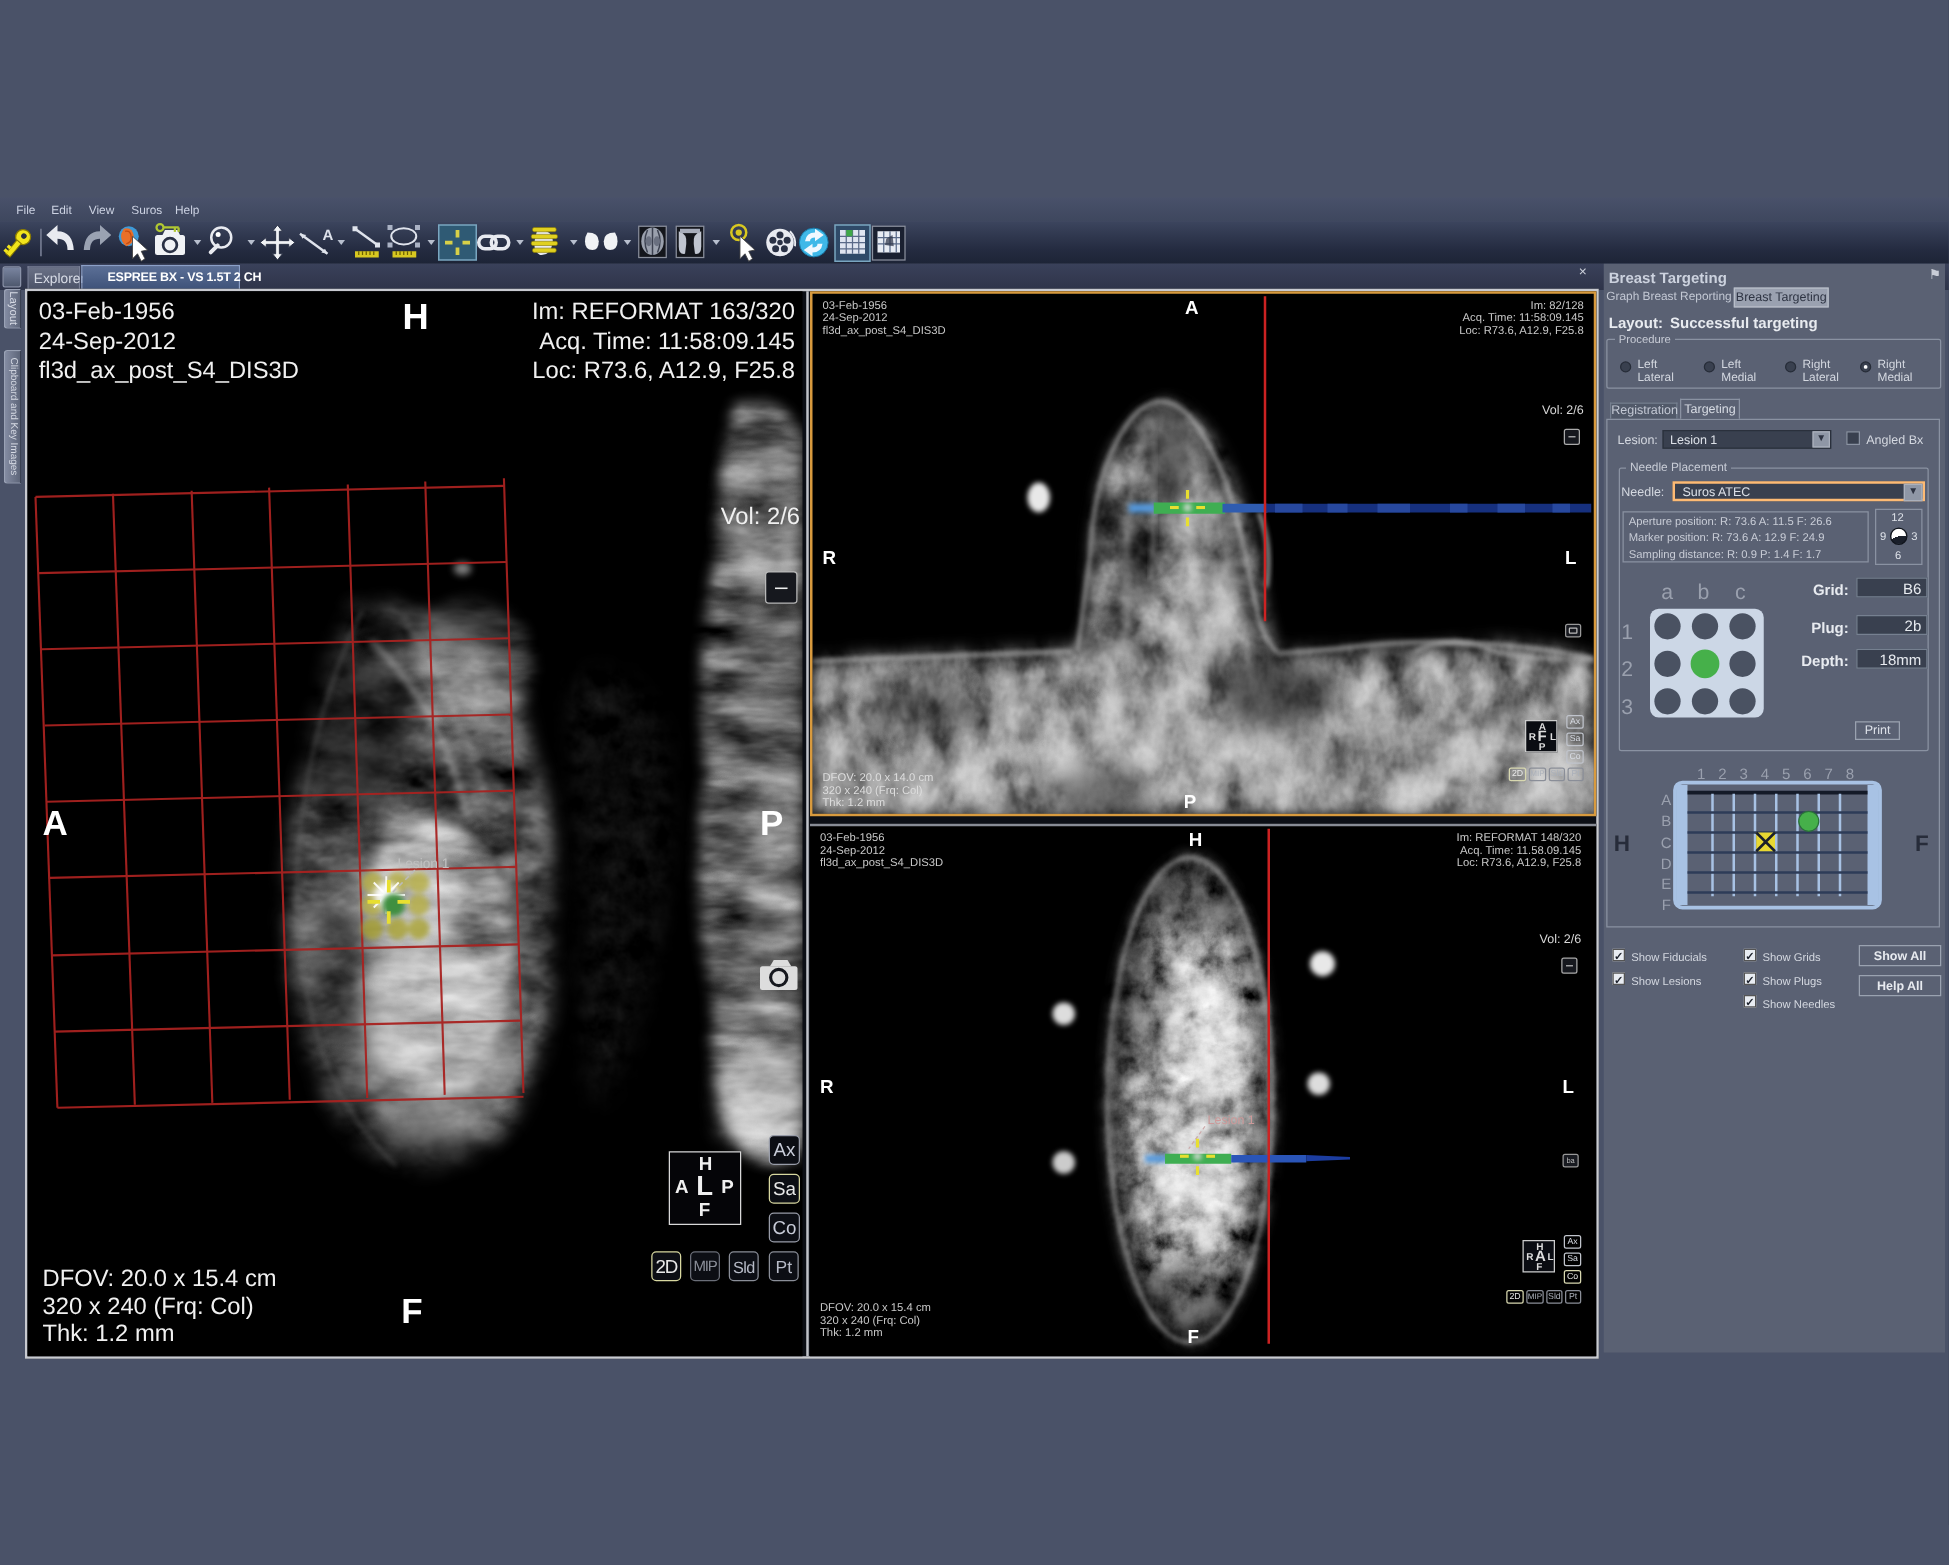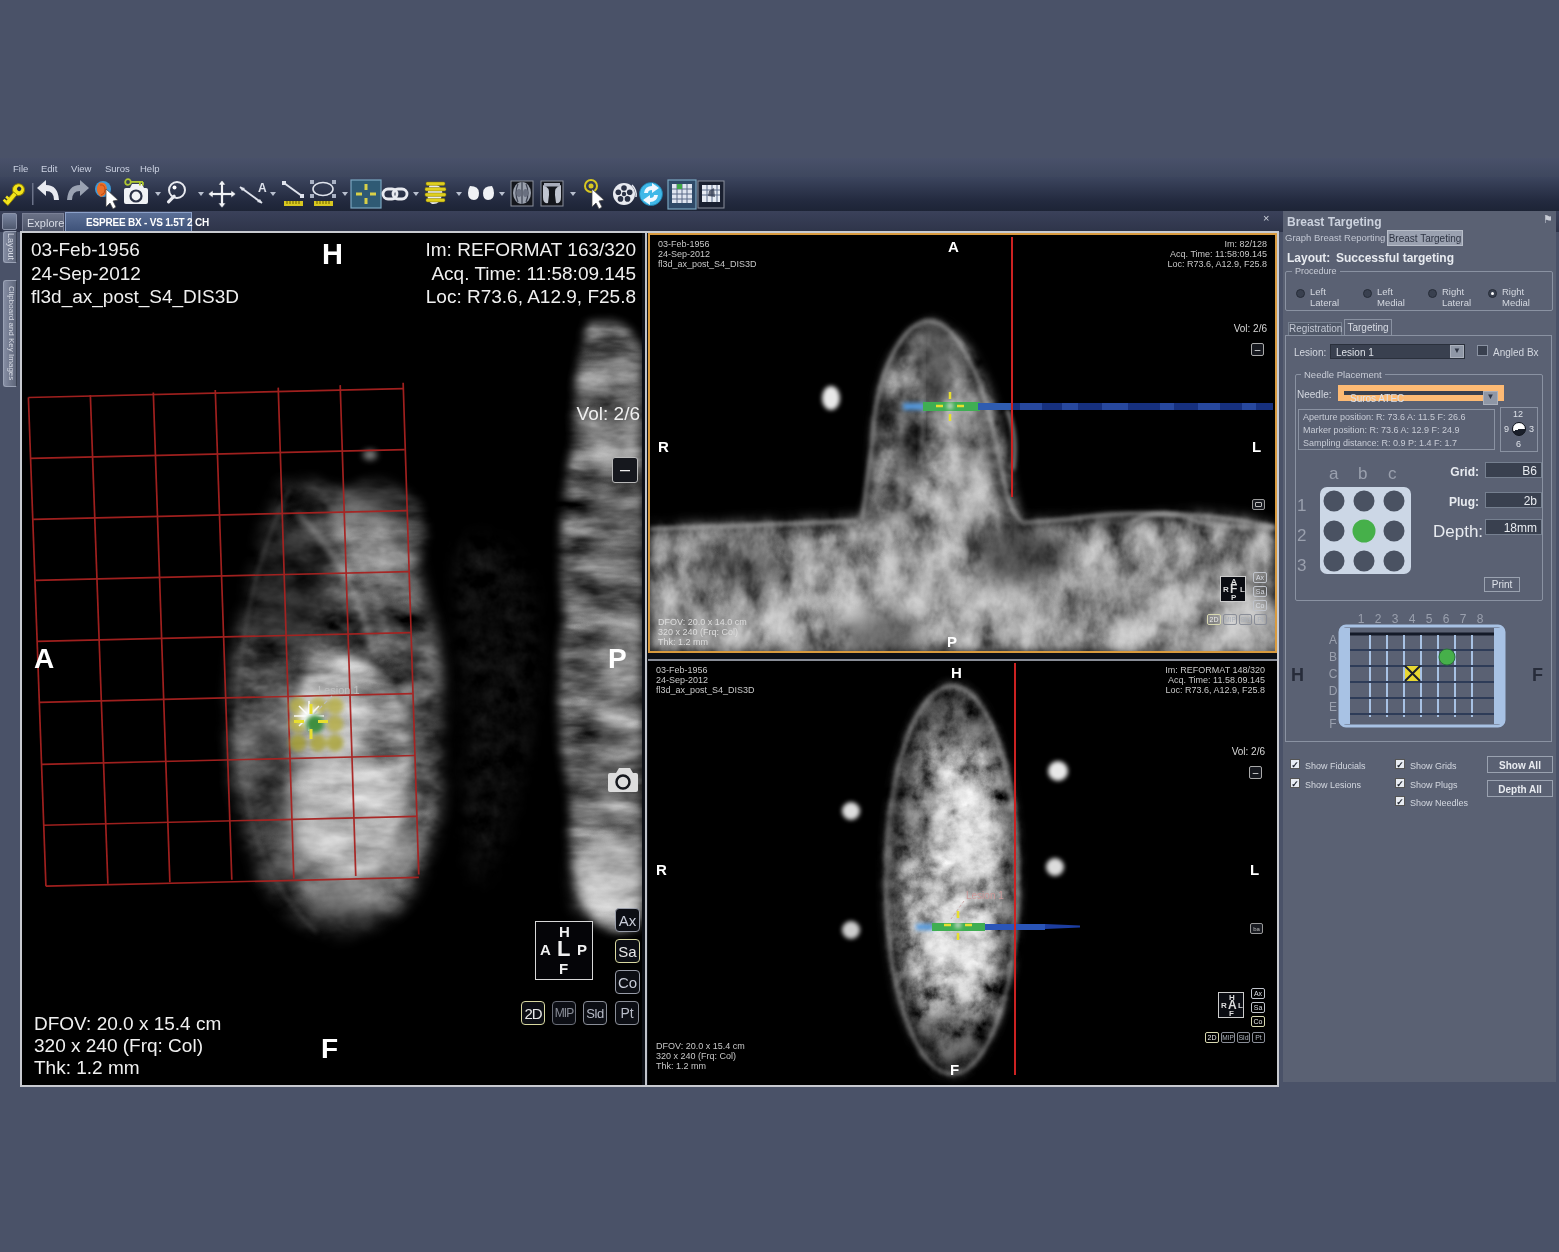--- a/index.html
+++ b/index.html
@@ -576,21 +576,21 @@
      <span style="position:absolute;left:5px;top:2px;color:#dde1e8;font-size:10px">Lesion 1</span>
      <span style="position:absolute;right:0;top:0;width:14px;height:13px;background:#8f97a6;border:1px solid #aab0bc;color:#2e3443;font-size:8px;text-align:center">▼</span>
   </div>
   <div class="abs" style="left:194px;top:134px;width:11px;height:11px;background:#39404f;border:1px solid #8a92a2;z-index:2"></div>
   <div class="abs" style="left:210px;top:136px;font-size:10px;z-index:2">Angled Bx</div>
 
   <fieldset class="abs" style="left:12px;top:158px;width:248px;height:232px;border:1px solid #8a92a2;border-radius:2px;margin:0;padding:0;z-index:2">
     <legend style="font-size:9.5px;color:#c8ccd6;margin-left:5px;padding:0 3px">Needle Placement</legend>
   </fieldset>
   <div class="abs" style="left:14px;top:178px;font-size:10px;z-index:2">Needle:</div>
-  <div class="abs" style="left:55px;top:174px;width:166px;height:16px;background:#39404f;border:6px solid #fdba74;z-index:2">
+  <div class="abs" style="left:55px;top:174px;width:202px;height:16px;background:#39404f;border:2px solid #fdba74;z-index:2">
      <span style="position:absolute;left:6px;top:2px;color:#dde1e8;font-size:10px">Suros ATEC</span>
      <span style="position:absolute;right:0;top:0;width:15px;height:14px;background:#8f97a6;border:1px solid #aab0bc;color:#2e3443;font-size:8px;text-align:center">▼</span>
   </div>
   <div class="abs" style="left:15px;top:198px;width:197px;height:41px;border:1px solid #8a92a2;z-index:2;color:#c8ccd6;font-size:9px;line-height:13px;padding:1px 0 0 4px">Aperture position: R: 73.6 A: 11.5 F: 26.6<br>Marker position: R: 73.6 A: 12.9 F: 24.9<br>Sampling distance: R: 0.9 P: 1.4 F: 1.7</div>
   <div class="abs" style="left:217px;top:196px;width:38px;height:45px;border:1px solid #8a92a2;z-index:2;color:#dde1e8">
     <span style="position:absolute;left:12px;top:1px;font-size:9px">12</span>
     <span style="position:absolute;left:3px;top:16px;font-size:9px">9</span>
     <span style="position:absolute;right:3px;top:16px;font-size:9px">3</span>
     <span style="position:absolute;left:15px;top:31px;font-size:9px">6</span>
     <span style="position:absolute;left:11px;top:14px;width:14px;height:14px;border-radius:50%;background:conic-gradient(#fff 0 90deg,#1a1f2a 90deg 250deg,#fff 250deg);border:1px solid #10141c"></span>
@@ -611,21 +611,21 @@
       <circle cx="14" cy="74" r="10.5"></circle>
         <circle cx="44" cy="74" r="10.5"></circle>
         <circle cx="74" cy="74" r="10.5"></circle>
     </g>
     <circle cx="44" cy="44" r="11.5" fill="#46b04a"></circle>
   </svg>
   <div class="abs" style="left:166px;top:254px;width:30px;text-align:right;font-size:12px;font-weight:bold;color:#e8ebf0;z-index:2">Grid:</div>
   <div class="abs" style="left:202px;top:251px;width:57px;height:16px;background:#39404f;border:1px solid #768090;z-index:2;color:#e8ebf0;font-size:12px;text-align:right;padding:1px 4px 0 0">B6</div>
   <div class="abs" style="left:166px;top:284px;width:30px;text-align:right;font-size:12px;font-weight:bold;color:#e8ebf0;z-index:2">Plug:</div>
   <div class="abs" style="left:202px;top:281px;width:57px;height:16px;background:#39404f;border:1px solid #768090;z-index:2;color:#e8ebf0;font-size:12px;text-align:right;padding:1px 4px 0 0">2b</div>
-  <div class="abs" style="left:150px;top:311px;width:46px;text-align:right;font-size:17px;font-weight:normal;color:#e8ebf0;z-index:2">Depth:</div>
+  <div class="abs" style="left:150px;top:311px;width:46px;text-align:right;font-size:12px;font-weight:bold;color:#e8ebf0;z-index:2">Depth:</div>
   <div class="abs" style="left:202px;top:308px;width:57px;height:16px;background:#39404f;border:1px solid #768090;z-index:2;color:#e8ebf0;font-size:12px;text-align:right;padding:1px 4px 0 0">18mm</div>
   <div class="abs" style="left:201px;top:366px;width:36px;height:15px;background:#5a6173;border:1px solid #9aa2b0;z-index:2;color:#dde1e8;font-size:10px;text-align:center;padding-top:1px">Print</div>
 
   <svg class="abs" style="left:40px;top:400px;z-index:2" width="190" height="130">
     <g fill="#9aa0ae" font-size="12" font-family="Liberation Sans" text-anchor="middle">
       <text x="38" y="12">1</text>
         <text x="55" y="12">2</text>
         <text x="72" y="12">3</text>
         <text x="89" y="12">4</text>
         <text x="106" y="12">5</text>
@@ -671,14 +671,14 @@
   <div class="abs" style="left:22px;top:550px">Show Fiducials</div>
   <div class="abs" style="left:7px;top:567px;width:10px;height:10px;background:#e8ecf2;border:1px solid #555;color:#1a1f2a;font-size:9px;font-weight:bold;text-align:center;line-height:10px">✓</div>
   <div class="abs" style="left:22px;top:569px">Show Lesions</div>
   <div class="abs" style="left:112px;top:548px;width:10px;height:10px;background:#e8ecf2;border:1px solid #555;color:#1a1f2a;font-size:9px;font-weight:bold;text-align:center;line-height:10px">✓</div>
   <div class="abs" style="left:127px;top:550px">Show Grids</div>
   <div class="abs" style="left:112px;top:567px;width:10px;height:10px;background:#e8ecf2;border:1px solid #555;color:#1a1f2a;font-size:9px;font-weight:bold;text-align:center;line-height:10px">✓</div>
   <div class="abs" style="left:127px;top:569px">Show Plugs</div>
   <div class="abs" style="left:112px;top:585px;width:10px;height:10px;background:#e8ecf2;border:1px solid #555;color:#1a1f2a;font-size:9px;font-weight:bold;text-align:center;line-height:10px">✓</div>
   <div class="abs" style="left:127px;top:587px">Show Needles</div>
   <div class="abs" style="left:204px;top:545px;width:66px;height:17px;background:#5a6173;border:1px solid #9aa2b0;color:#e8ebf0;font-size:10px;font-weight:bold;text-align:center;padding-top:3px">Show All</div>
-  <div class="abs" style="left:204px;top:569px;width:66px;height:17px;background:#5a6173;border:1px solid #9aa2b0;color:#e8ebf0;font-size:10px;font-weight:bold;text-align:center;padding-top:3px">Depth All</div>
+  <div class="abs" style="left:204px;top:569px;width:66px;height:17px;background:#5a6173;border:1px solid #9aa2b0;color:#e8ebf0;font-size:10px;font-weight:bold;text-align:center;padding-top:3px">Help All</div>
 </div>
 
 </body></html>

